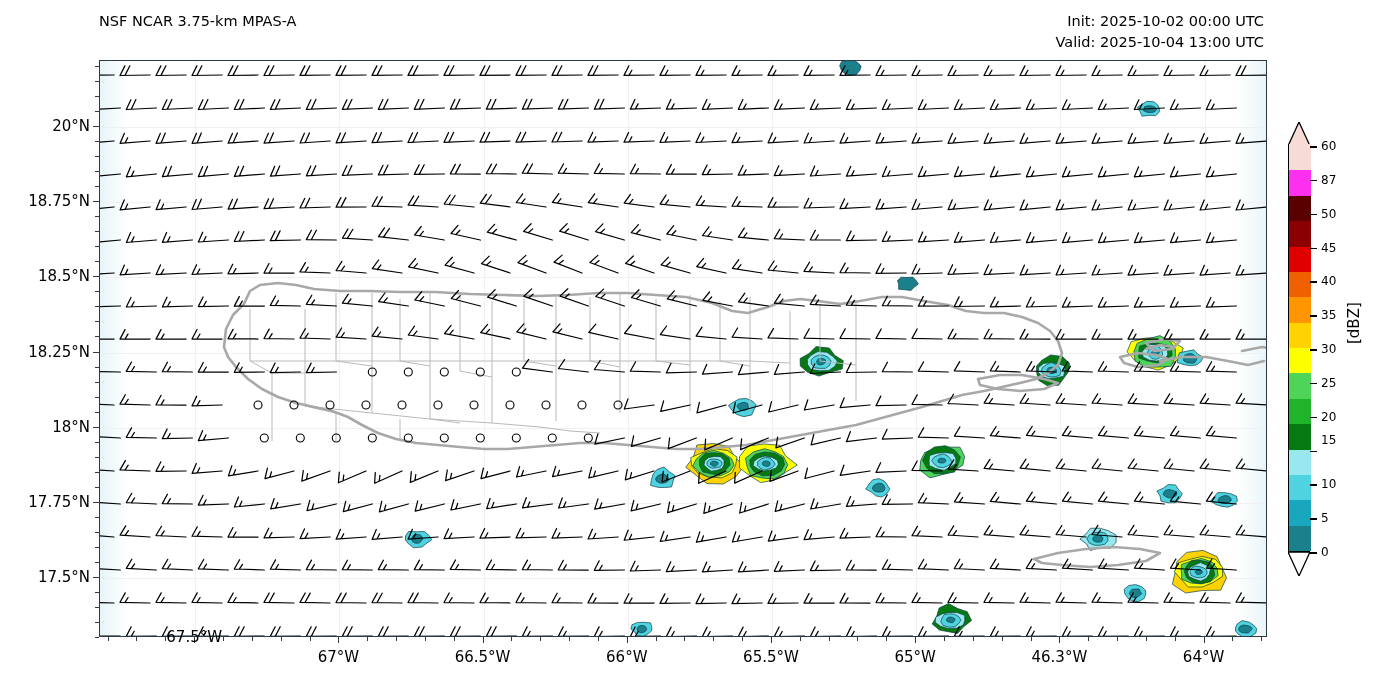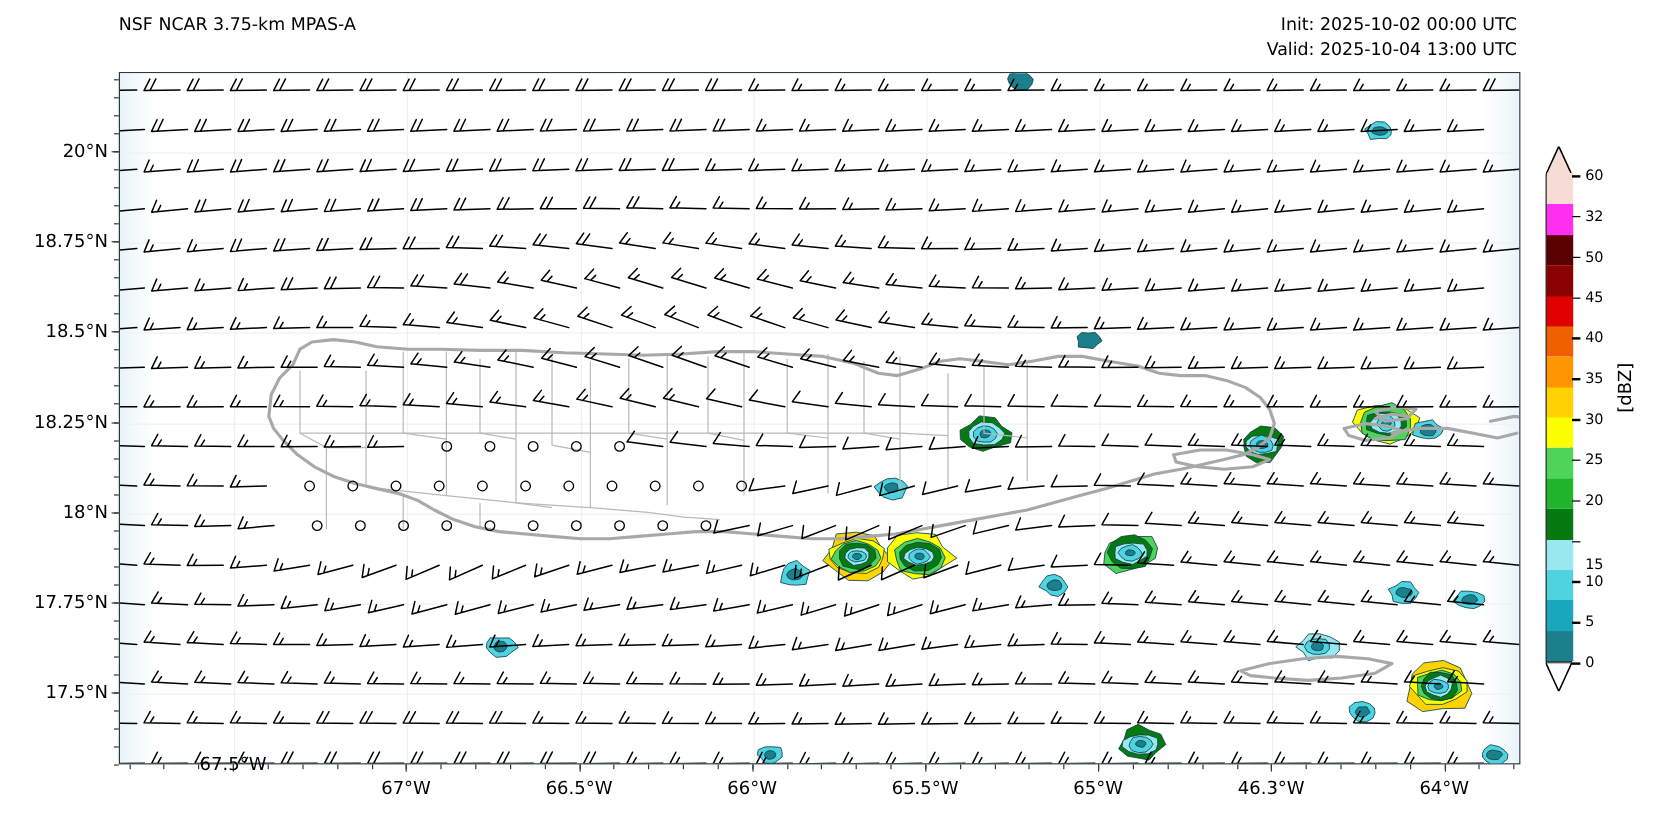--- a/index.html
+++ b/index.html
@@ -931,36 +931,36 @@
       <polygon points="0,0 22,0 11,24" fill="#ffffff" stroke="#000" stroke-width="1.3"></polygon>
     </svg>
     <div id="cbticks">
         <div class="cbtick" style="top: 430px;"></div>
         <div class="cblab" style="top: 430px;">0</div>
         <div class="cbtick" style="top: 396.167px;"></div>
         <div class="cblab" style="top: 396.167px;">5</div>
         <div class="cbtick" style="top: 362.333px;"></div>
         <div class="cblab" style="top: 362.333px;">10</div>
         <div class="cbtick" style="top: 328.5px;"></div>
-        <div class="cblab" style="top: 348px;">15</div>
+        <div class="cblab" style="top: 318px;">15</div>
         <div class="cbtick" style="top: 294.667px;"></div>
         <div class="cblab" style="top: 294.667px;">20</div>
         <div class="cbtick" style="top: 260.833px;"></div>
         <div class="cblab" style="top: 260.833px;">25</div>
         <div class="cbtick" style="top: 227px;"></div>
         <div class="cblab" style="top: 227px;">30</div>
         <div class="cbtick" style="top: 193.167px;"></div>
         <div class="cblab" style="top: 193.167px;">35</div>
         <div class="cbtick" style="top: 159.333px;"></div>
         <div class="cblab" style="top: 159.333px;">40</div>
         <div class="cbtick" style="top: 125.5px;"></div>
         <div class="cblab" style="top: 125.5px;">45</div>
         <div class="cbtick" style="top: 91.6667px;"></div>
         <div class="cblab" style="top: 91.6667px;">50</div>
         <div class="cbtick" style="top: 57.8333px;"></div>
-        <div class="cblab" style="top: 57.8333px;">32</div>
+        <div class="cblab" style="top: 57.8333px;">87</div>
         <div class="cbtick" style="top: 24px;"></div>
         <div class="cblab" style="top: 24px;">60</div>
       </div>
   </div>
   <div id="cbunit">[dBZ]</div>
 
 </div>
 
 </body></html>

